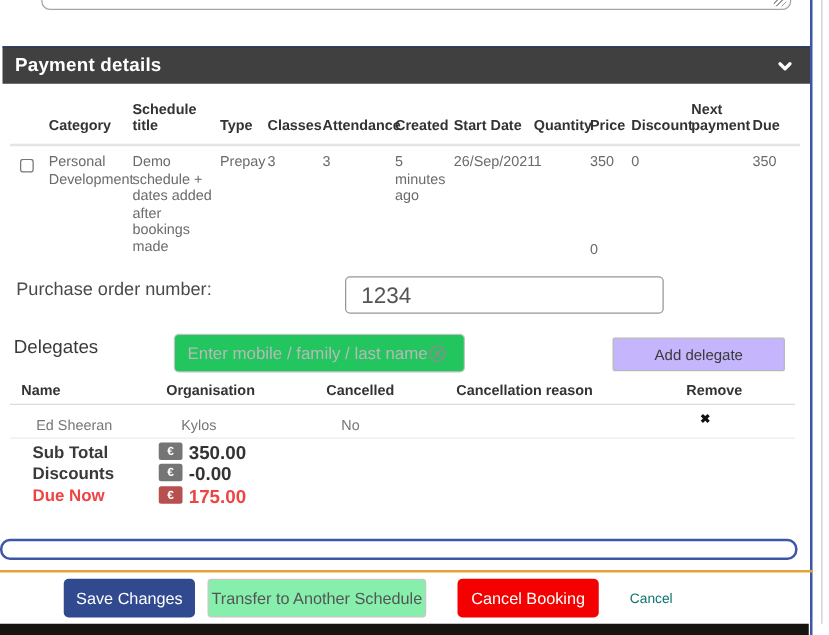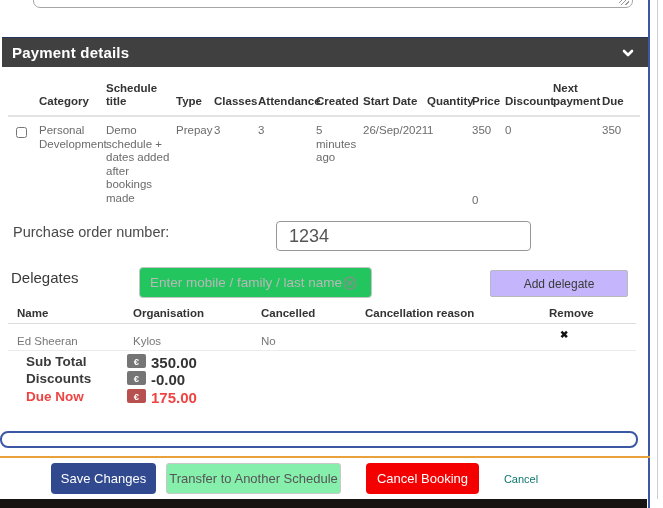--- a/index.html
+++ b/index.html
@@ -68,21 +68,21 @@
   .add-del-btn {
     left: 490px; top: 270px; width: 138px; height: 27px;
     background: #c4b5fd; border: 1px solid #b9b9b9; border-radius: 2px;
     font-size: 12px; color: #3a3a3a; font-family: "Liberation Sans", sans-serif; cursor: pointer;
   }
 
   
   .dt-head { top: 303px; }
   .dt-head span { font-size: 11.5px; font-weight: bold; color: #333; }
   .dt-rule1 { left: 8px; top: 323px; width: 628px; height: 1px; background: #dcdcdc; }
-  .dt-row { top: 331px; }
+  .dt-row { top: 331px; margin-left: 12px; }
   .dt-row span { font-size: 11.5px; color: #777; }
   .dt-rule2 { left: 8px; top: 350px; width: 628px; height: 1px; background: #ececec; }
   .dt-c1 { left: 17px; } .dt-c2 { left: 133px; } .dt-c3 { left: 261px; } .dt-c4 { left: 365px; } .dt-c5 { left: 549px; }
   .remove-x { left: 560px; top: 329px; font-size: 10px; color: #111; font-weight: bold; cursor: pointer; }
 
   
   .tot-row { height: 15px; }
   .tot-label { position:absolute; left: 26px; font-size: 13.5px; font-weight: bold; color: #3a3a3a; }
   .tot-badge {
     position:absolute; left: 127px; width: 19px; height: 14px; border-radius: 2px;

